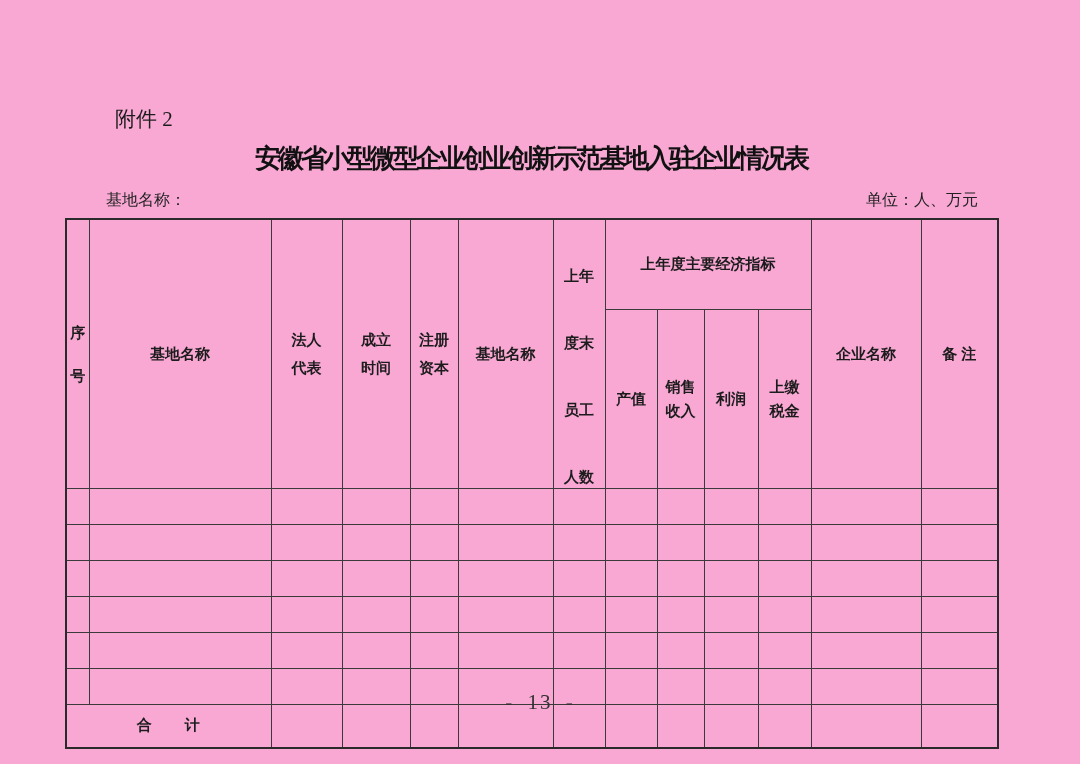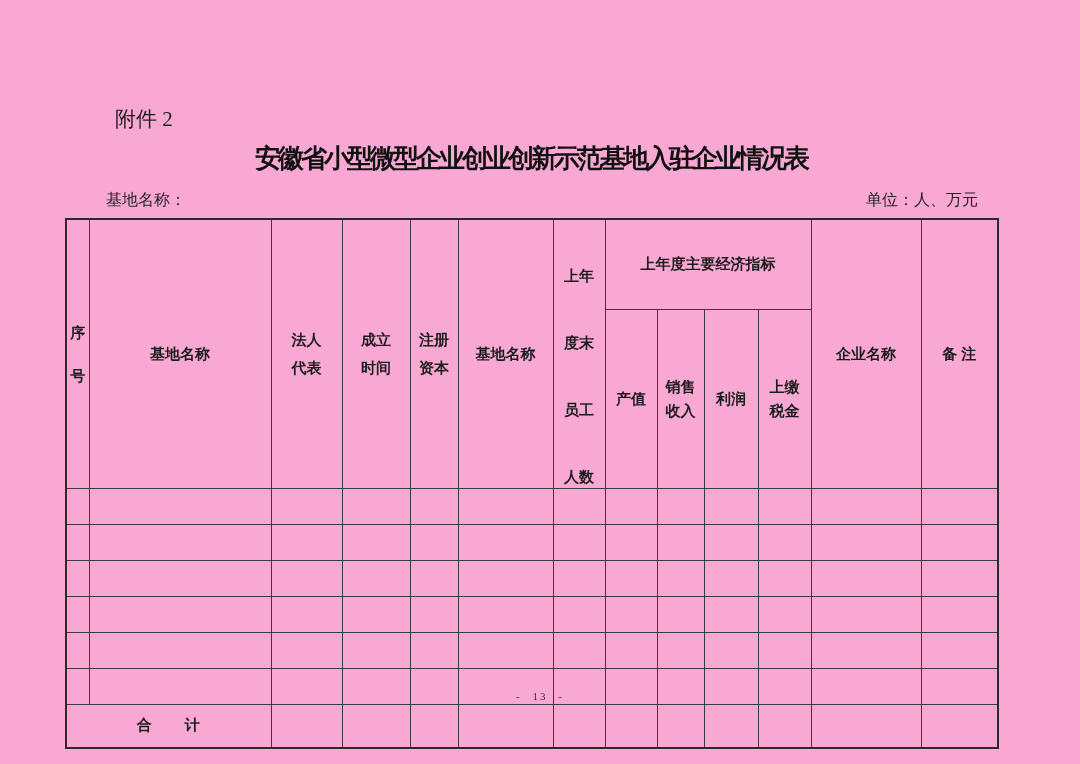--- a/index.html
+++ b/index.html
@@ -87,21 +87,21 @@
   td.total-label {
     font-size: 18px;
     letter-spacing: 1px;
   }
   .page-number {
     position: absolute;
     left: 0;
     top: 690px;
     width: 1080px;
     text-align: center;
-    font-size: 11px;
+    font-size: 21px;
     letter-spacing: 2px;
     word-spacing: 6px;
     color: #333;
     font-family: "Liberation Serif", "DejaVu Serif", serif;
   }
 </style>
 </head>
 <body>
 
 <div class="page">

